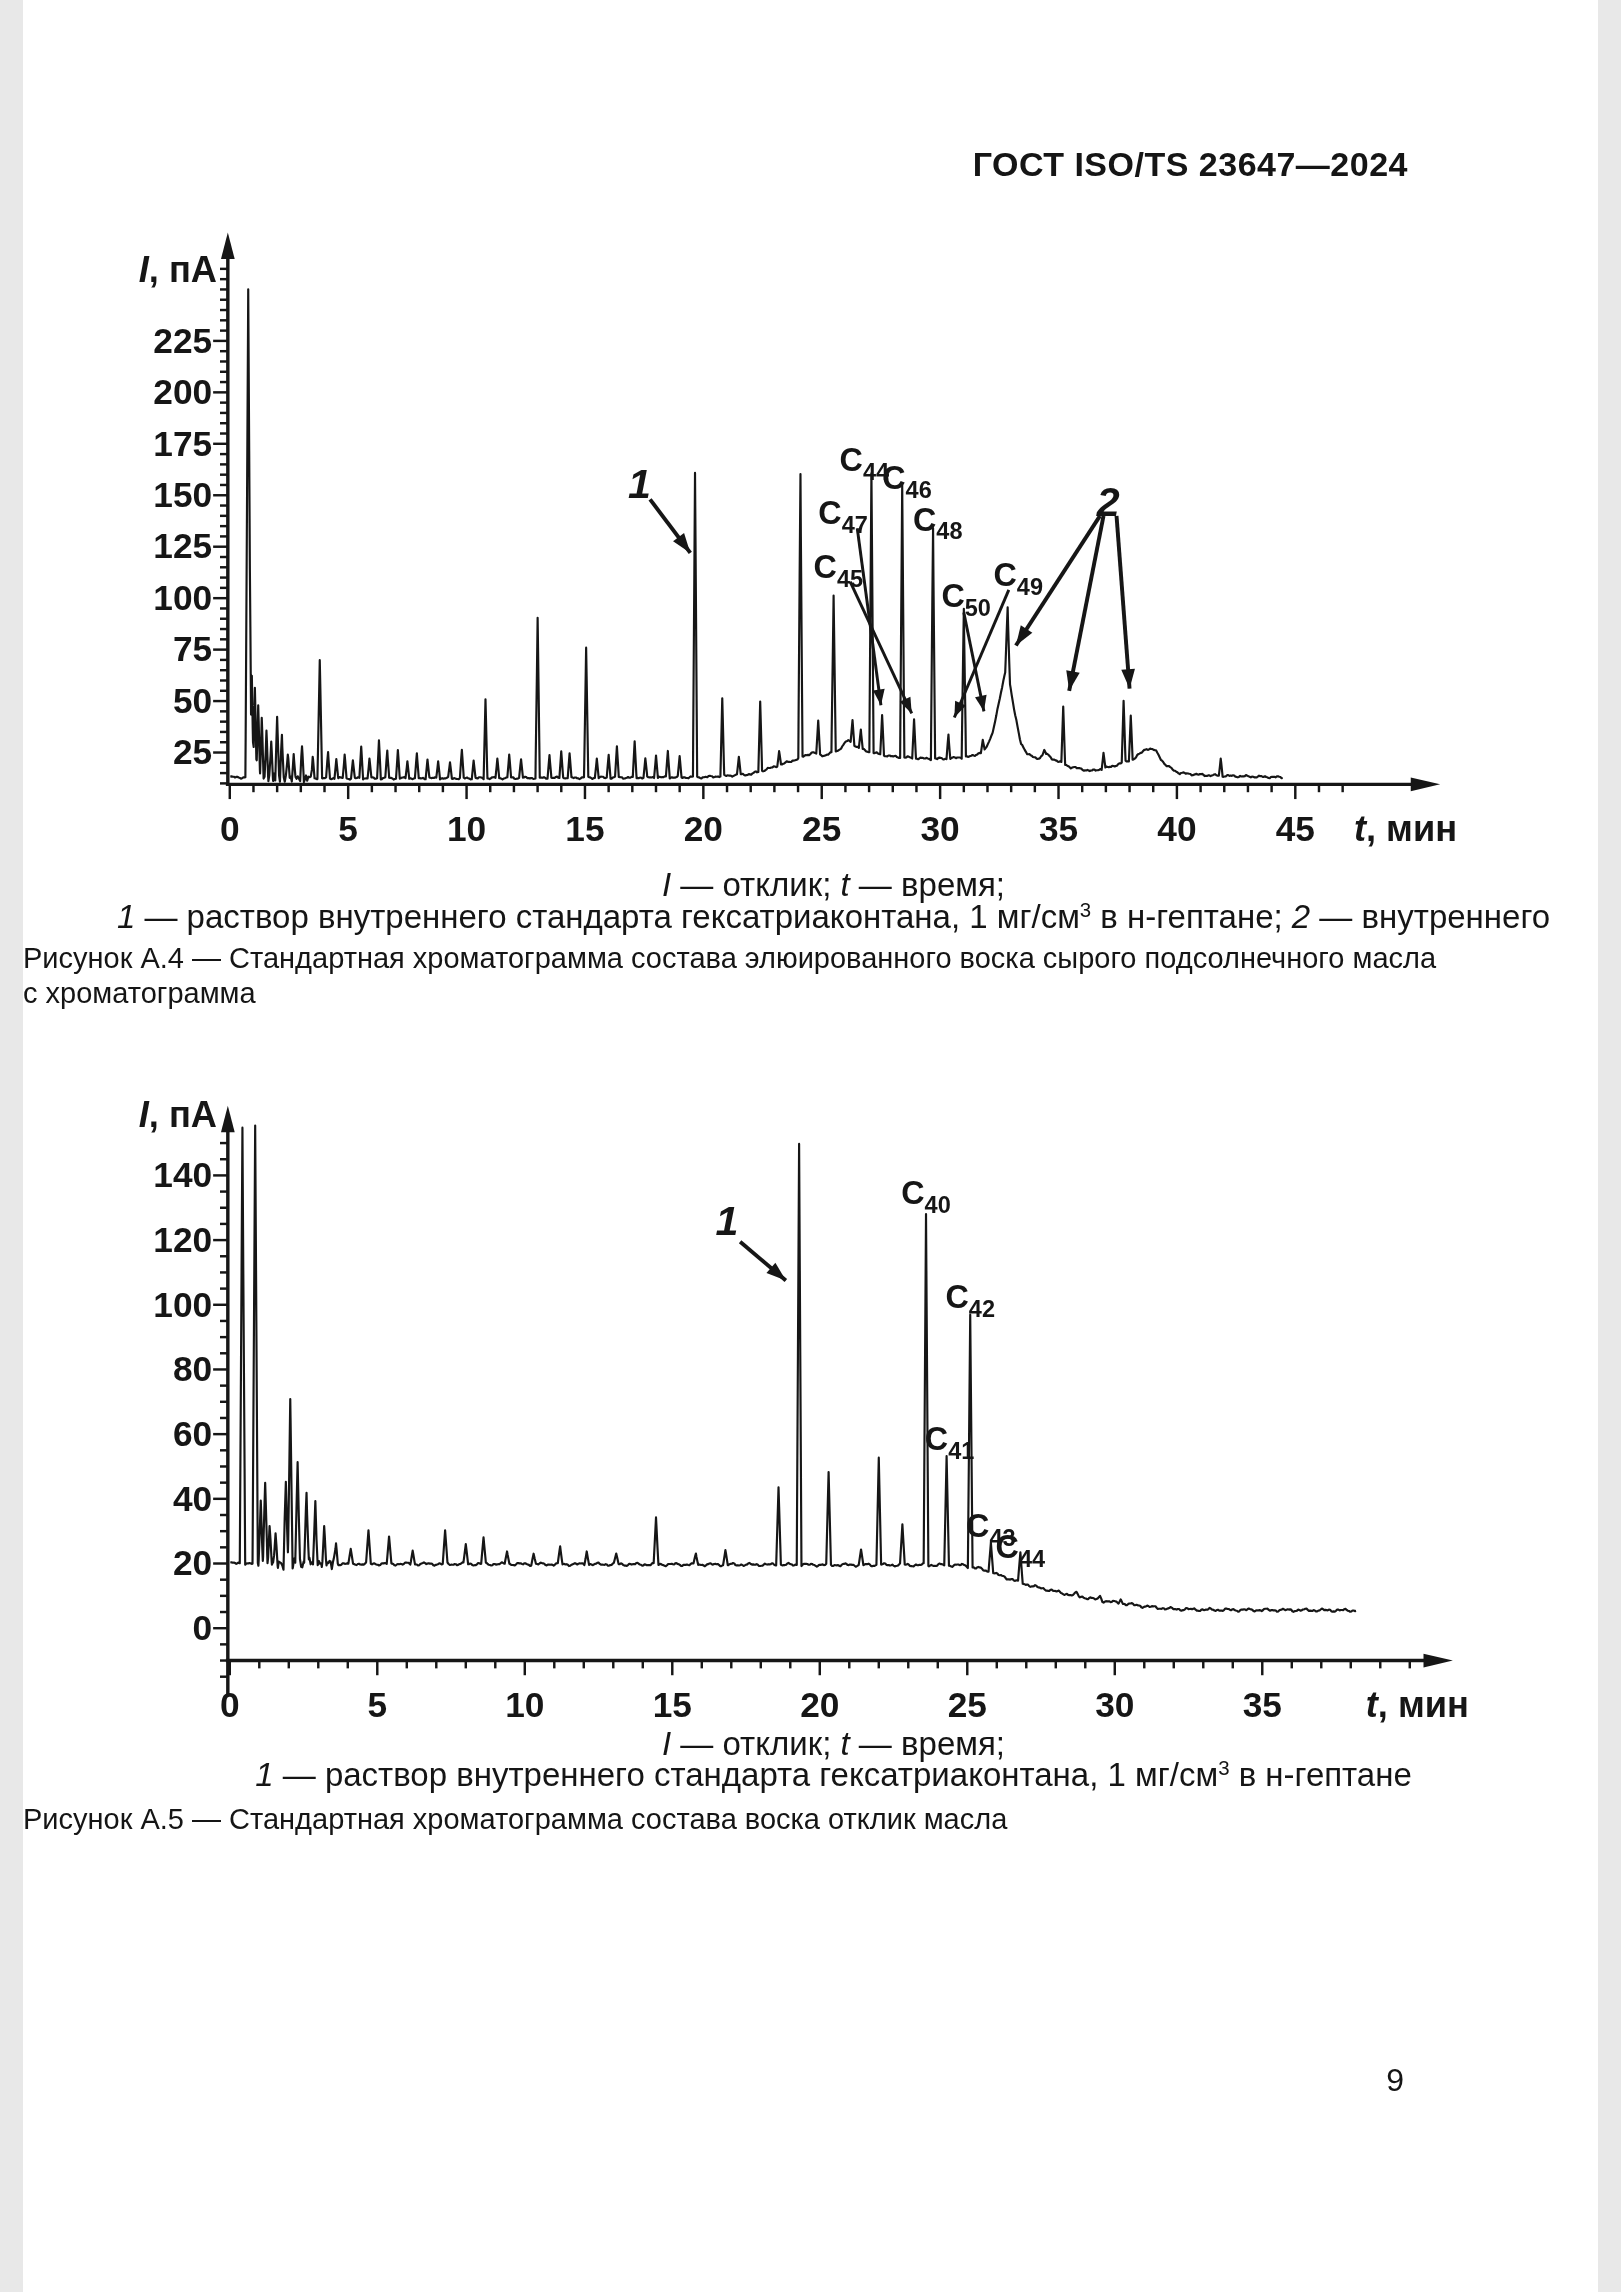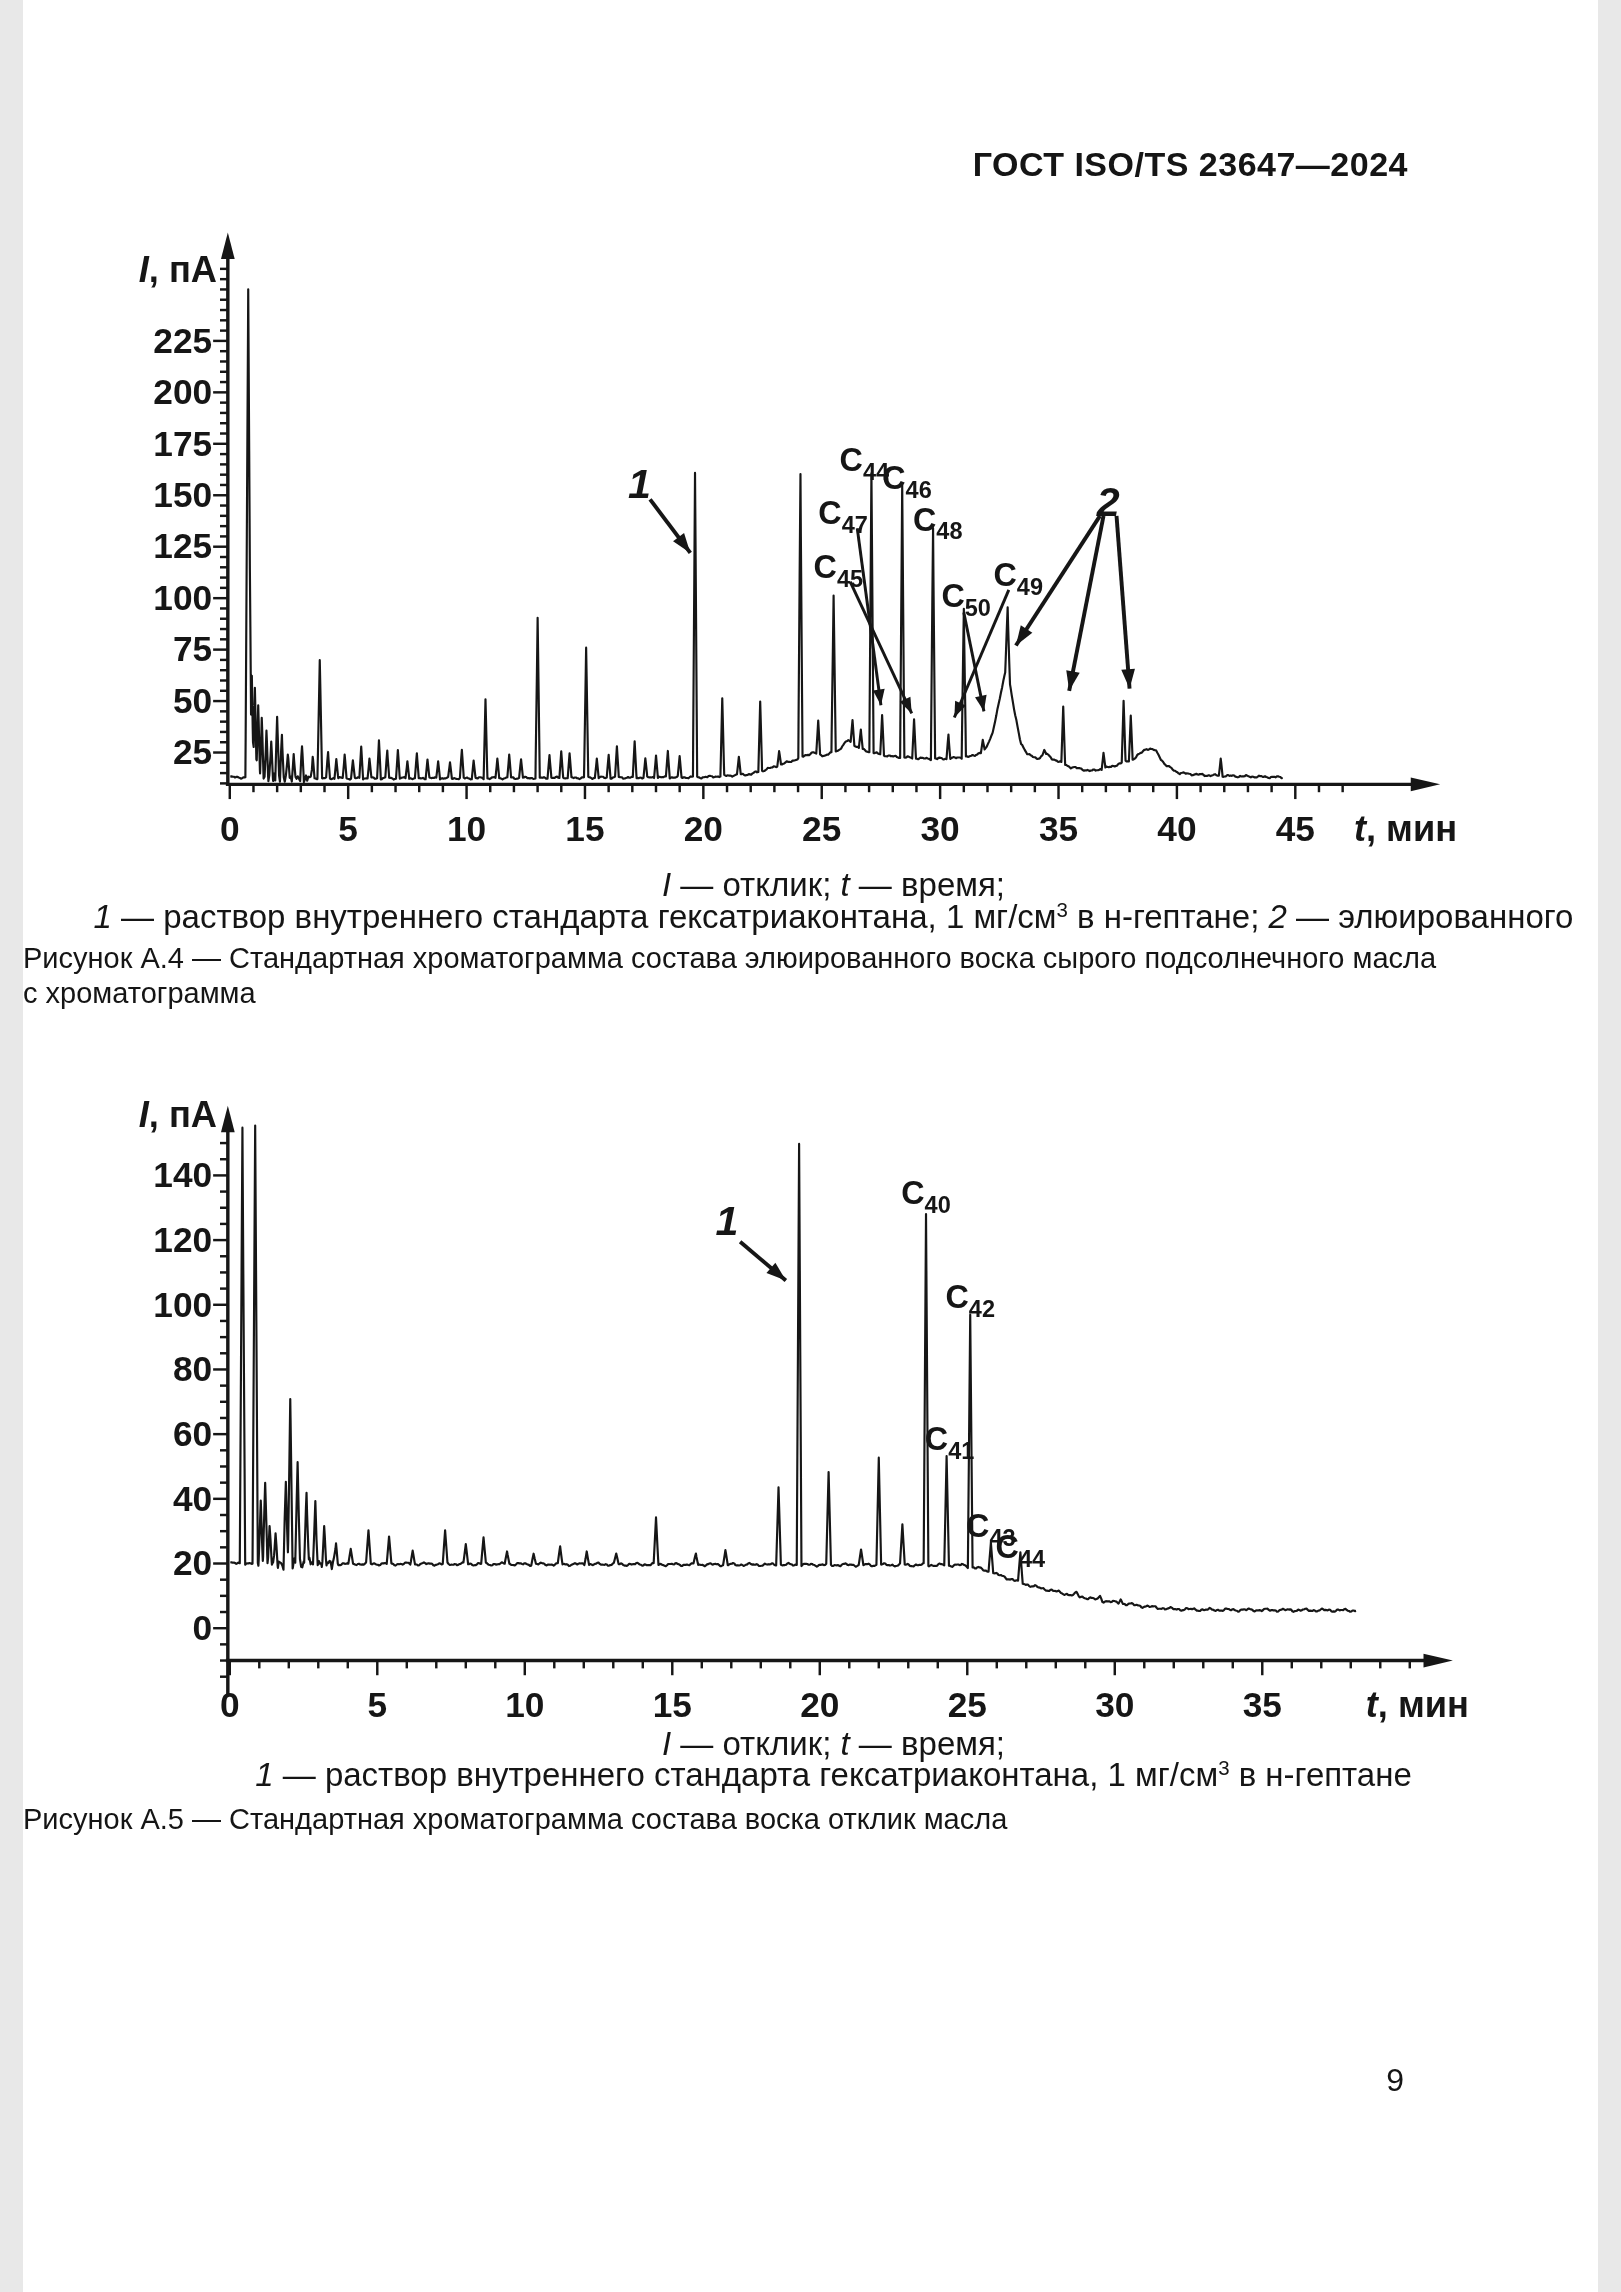--- a/index.html
+++ b/index.html
@@ -305,21 +305,21 @@
         <text x="1017.6800000000001" y="1589.85" text-anchor="middle" font-size="33" font-weight="700"><tspan>C</tspan><tspan dy="9" font-size="24">44</tspan></text>
       </g>
       <g fill="#161616">
         <text x="718.1850000000001" y="1260.2" text-anchor="middle" font-size="42" font-weight="700" font-style="italic">1</text>
         <line x1="731.73" y1="1266.65" x2="778.3850000000001" y2="1306.25" stroke="#161616" stroke-width="4"></line>
         <polygon points="778.4,1306.3 767.7,1288.0 758.6,1298.6" fill="#161616"></polygon>
       </g>
     </svg>
 
   <div class="cap" style="top:866px"><span class="seg-i">I</span><span> — отклик; </span><span class="seg-i">t</span><span> — время;</span></div>
-  <div class="cap" style="top:898px"><span class="seg-i">1</span><span> — раствор внутреннего стандарта гексатриаконтана, 1 мг/см</span><span class="seg-sup">3</span><span> в н-гептане; </span><span class="seg-i">2</span><span> — элюированного</span></div>
+  <div class="cap" style="top:898px"><span class="seg-i">1</span><span> — раствор внутреннего стандарта гексатриаконтана, 1 мг/см</span><span class="seg-sup">3</span><span> в н-гептане; </span><span class="seg-i">2</span><span> — внутреннего</span></div>
   <div class="figtitle" style="top:942px">Рисунок А.4 — Стандартная хроматограмма состава элюированного воска сырого подсолнечного масла</div>
   <div class="figtitle" style="top:977px">с хроматограмма</div>
 
   <div class="cap" style="top:1725px"><span class="seg-i">I</span><span> — отклик; </span><span class="seg-i">t</span><span> — время;</span></div>
   <div class="cap" style="top:1756px"><span class="seg-i">1</span><span> — раствор внутреннего стандарта гексатриаконтана, 1 мг/см</span><span class="seg-sup">3</span><span> в н-гептане</span></div>
   <div class="figtitle" style="top:1803px">Рисунок А.5 — Стандартная хроматограмма состава воска отклик масла</div>
 
   <div class="pagenum">9</div>
 
 </div>

